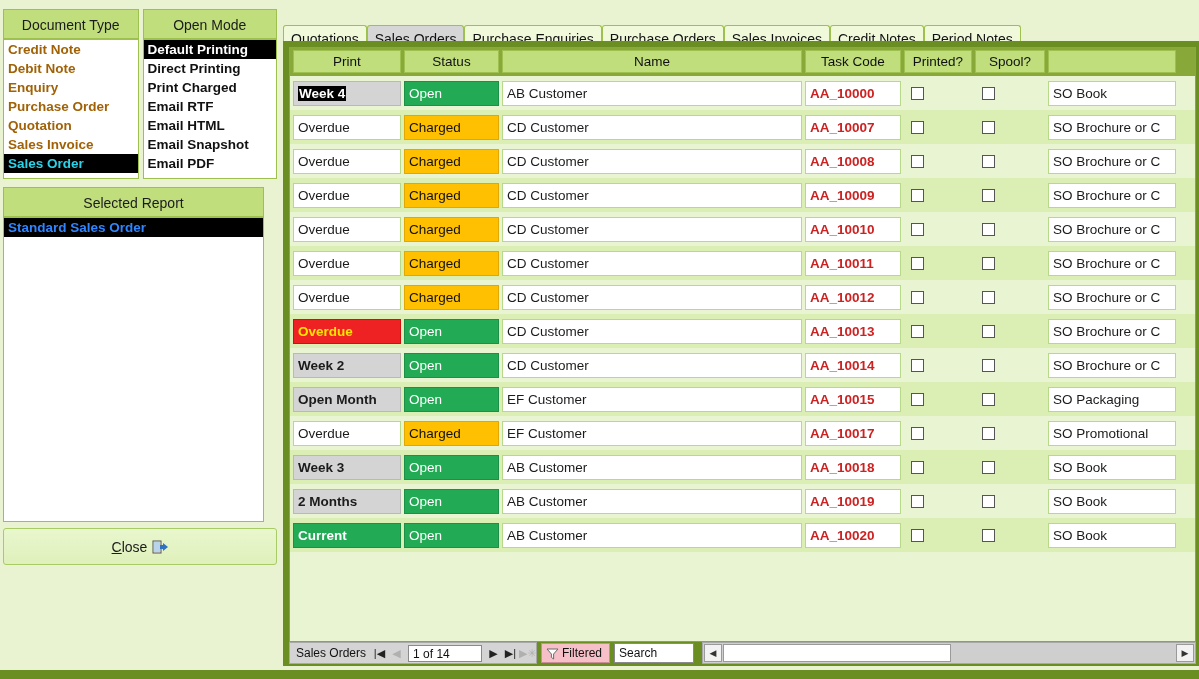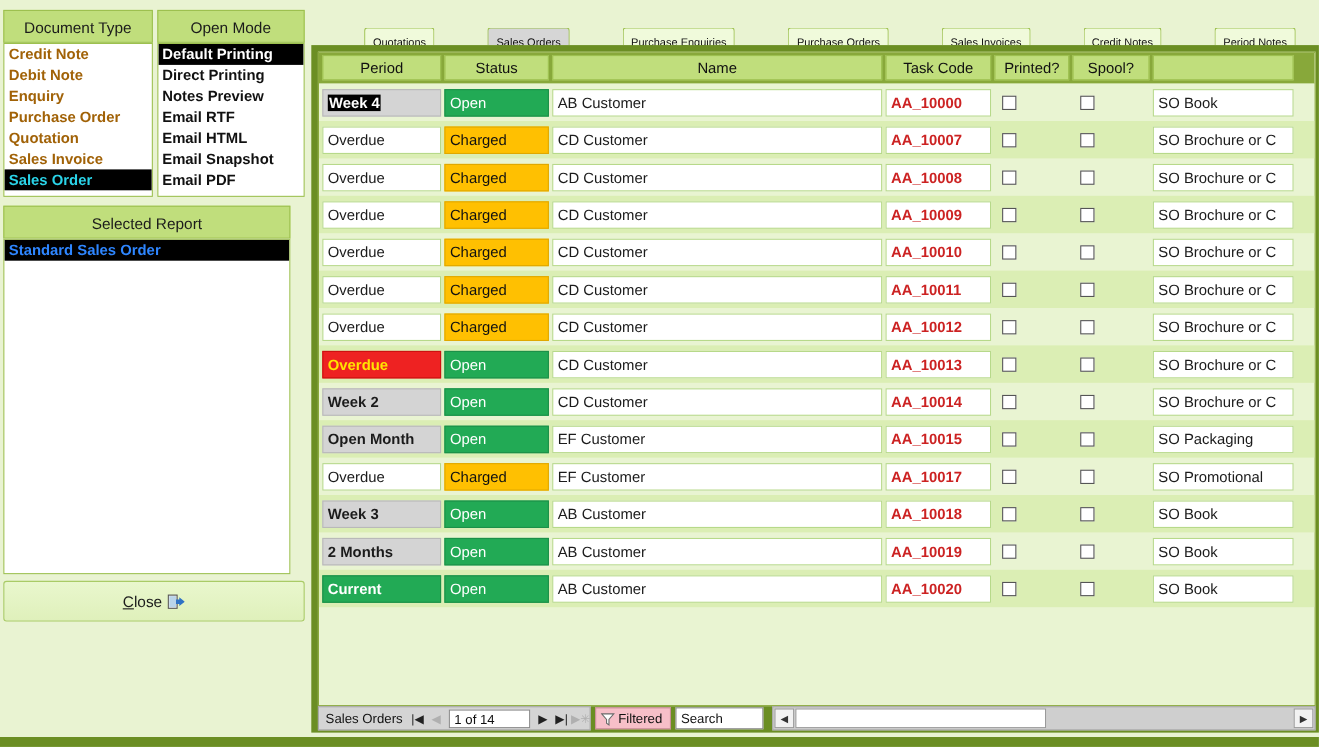--- a/index.html
+++ b/index.html
@@ -48,21 +48,21 @@
   }
   .btn .u{text-decoration:underline;}
   .ico{display:inline-block;line-height:0;}
 
   
   .right{position:absolute;left:281px;top:0;width:918px;height:670px;}
   .tabstrip{display:flex;align-items:flex-end;height:41px;padding-left:2px;}
   .tab{
     height:16px;line-height:27px;padding:0 7px;margin-top:12px;
     background:#f0fadb;border:1px solid #9dc04f;border-bottom:none;
-    font-size:10px;color:#111;border-radius:3px 3px 0 0;box-sizing:border-box;margin-left:48px;
+    font-size:14px;color:#111;border-radius:3px 3px 0 0;box-sizing:border-box;
   }
   .tab.active{background:#d6d6d6;}
 
   .gridwin{
     position:absolute;left:2px;top:41px;width:916px;height:625px;
     background:#6b8e23;box-sizing:border-box;padding:6px 3px 0 6px;
   }
   .gridinner{
     background:#e9f4d2;border:1px solid #8aa93c;height:595px;box-sizing:border-box;
     position:relative;overflow:hidden;
@@ -143,21 +143,21 @@
             <div class="listrow">Quotation</div>
             <div class="listrow">Sales Invoice</div>
             <div class="listrow sel">Sales Order</div>
           </div>
       </div>
       <div class="col2">
         <div class="panelhead">Open Mode</div>
         <div class="listbox openmode" id="openmode-list">
             <div class="listrow sel">Default Printing</div>
             <div class="listrow">Direct Printing</div>
-            <div class="listrow">Notes Preview</div>
+            <div class="listrow">Print Charged</div>
             <div class="listrow">Email RTF</div>
             <div class="listrow">Email HTML</div>
             <div class="listrow">Email Snapshot</div>
             <div class="listrow">Email PDF</div>
           </div>
       </div>
     </div>
 
     <div class="selrepwrap">
       <div class="panelhead">Selected Report</div>
@@ -187,21 +187,21 @@
         <div class="tab">Purchase Enquiries</div>
         <div class="tab">Purchase Orders</div>
         <div class="tab">Sales Invoices</div>
         <div class="tab">Credit Notes</div>
         <div class="tab">Period Notes</div>
       </div>
 
     <div class="gridwin">
       <div class="gridinner">
         <div class="ghead" id="ghead">
-            <div class="hc" style="width: 108px;">Period</div>
+            <div class="hc" style="width: 108px;">Print</div>
             <div class="hc" style="width: 95px;">Status</div>
             <div class="hc" style="width: 300px;">Name</div>
             <div class="hc" style="width: 96px;">Task Code</div>
             <div class="hc" style="width: 68px;">Printed?</div>
             <div class="hc" style="width: 70px;">Spool?</div>
             <div class="hc" style="width: 128px;"></div>
           </div>
         <div class="rows" id="grows">
             <div class="row">
               <div class="cell period grey" style="width: 108px;"><span class="seltext">Week 4</span></div>

